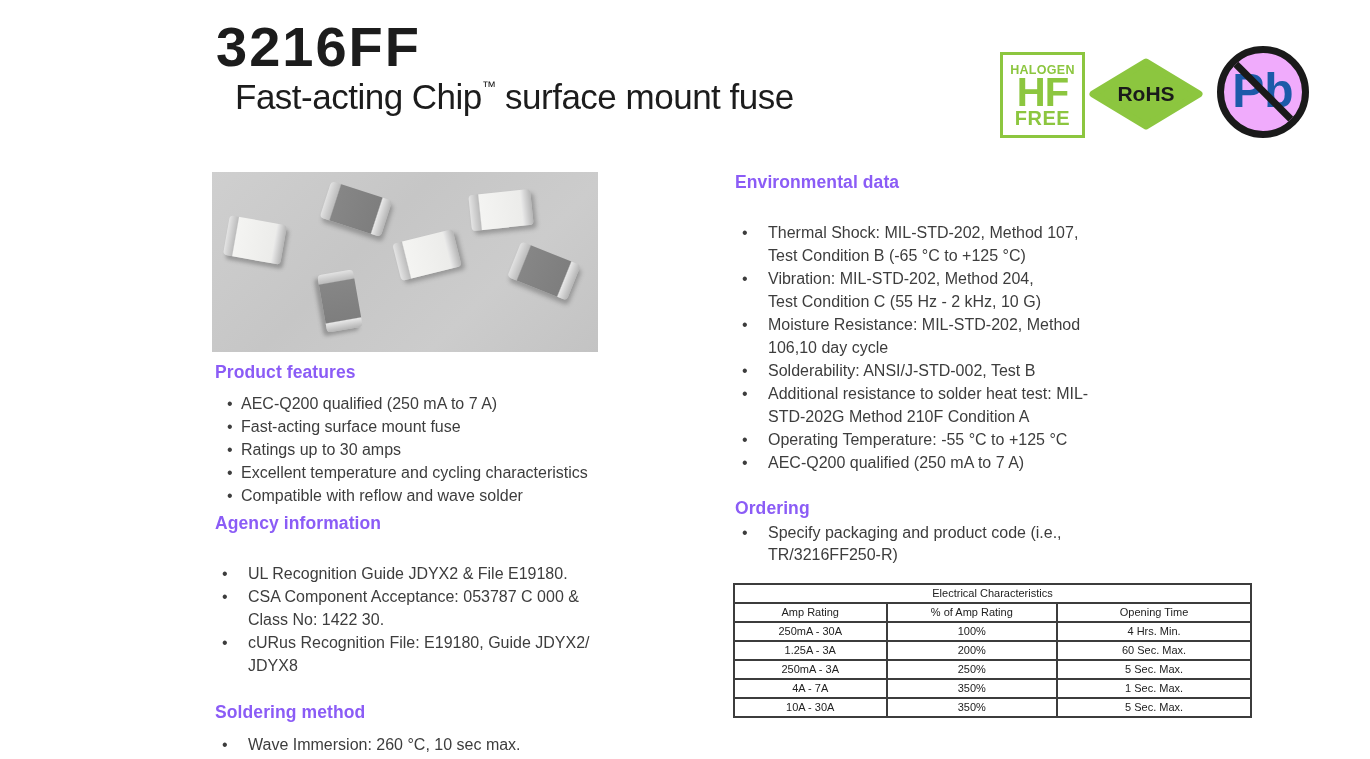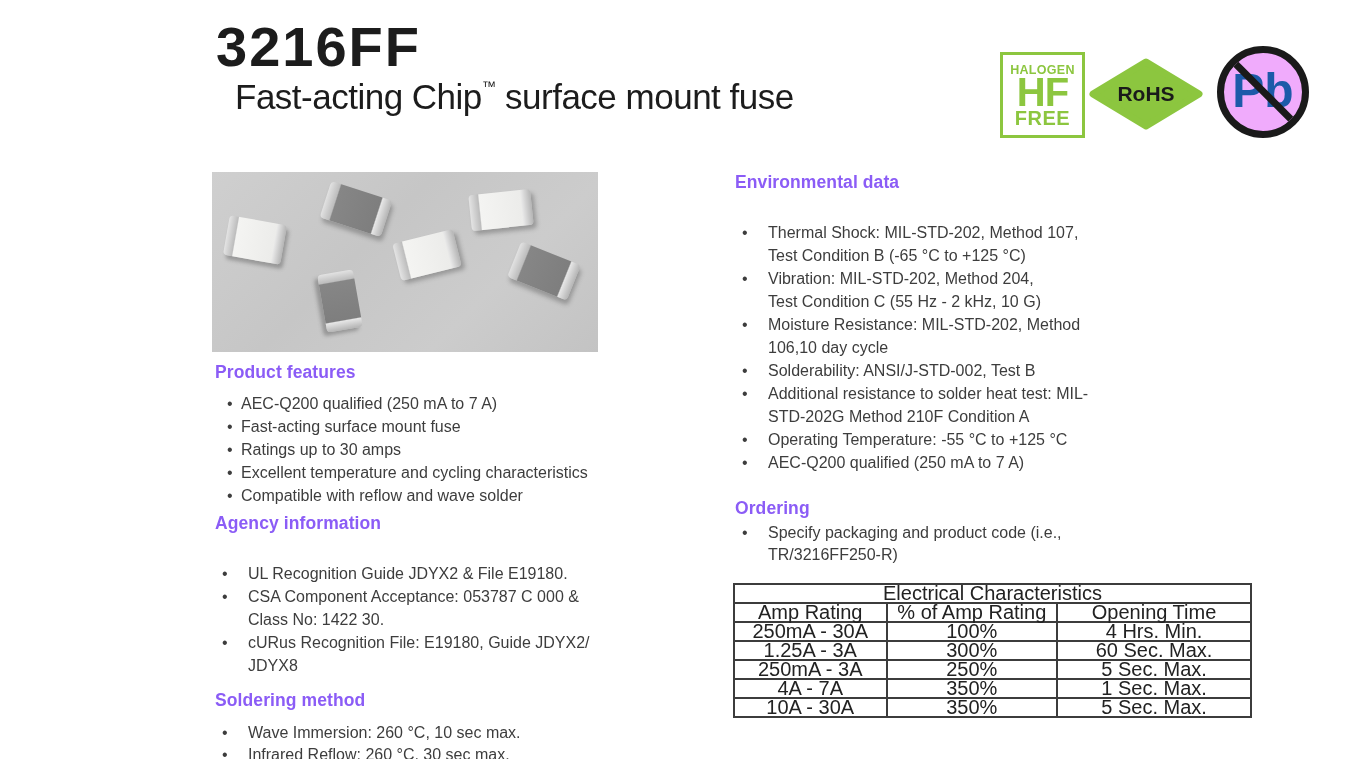--- a/index.html
+++ b/index.html
@@ -83,33 +83,33 @@
   ul.bullets li { position: relative; white-space: pre-line; }
   ul.bullets li::before { content: "\2022"; position: absolute; color: #3d3d3d; }
   ul.tight { margin-top: 9px; }
   ul.tight li { padding-left: 26px; }
   ul.tight li::before { left: 12px; }
   ul.wide { margin-top: 28px; }
   ul.wide li { padding-left: 33px; }
   ul.wide li::before { left: 7px; }
 
   .left-col .agency-heading   { margin-top: 6px; }
-  .left-col .soldering-heading{ margin-top: 13px; }
+  .left-col .soldering-heading{ margin-top: 25px; }
   .left-col ul.soldering      { margin-top: 11px; }
   .left-col ul.soldering li   { line-height: 22px; }
 
   .right-col .ordering-heading { margin-top: 24px; }
   .right-col ul.ordering { margin-top: 3px; }
   .right-col ul.ordering li { line-height: 22px; }
 
   
   table.elec {
     margin-top: 17px; margin-left: -2px;
     width: 519px; border-collapse: collapse;
-    font-size: 20px; color: #222; text-align: center;
+    font-size: 11px; color: #222; text-align: center;
   }
   table.elec th, table.elec td {
     border: 2px solid #3c3c3c; padding: 0px 2px; height: 19px;
     font-weight: normal; line-height: 17px;
   }
   table.elec .tbl-title { font-weight: 500; }
   table.elec col.c1 { width: 29.5%; }
   table.elec col.c2 { width: 33%; }
   table.elec col.c3 { width: 37.5%; }
 </style>
@@ -223,21 +223,21 @@
     <tbody>
 
         <tr>
           <td>250mA - 30A</td>
           <td>100%</td>
           <td>4 Hrs. Min.</td>
         </tr>
 
         <tr>
           <td>1.25A - 3A</td>
-          <td>300%</td>
+          <td>200%</td>
           <td>60 Sec. Max.</td>
         </tr>
 
         <tr>
           <td>250mA - 3A</td>
           <td>250%</td>
           <td>5 Sec. Max.</td>
         </tr>
 
         <tr>

